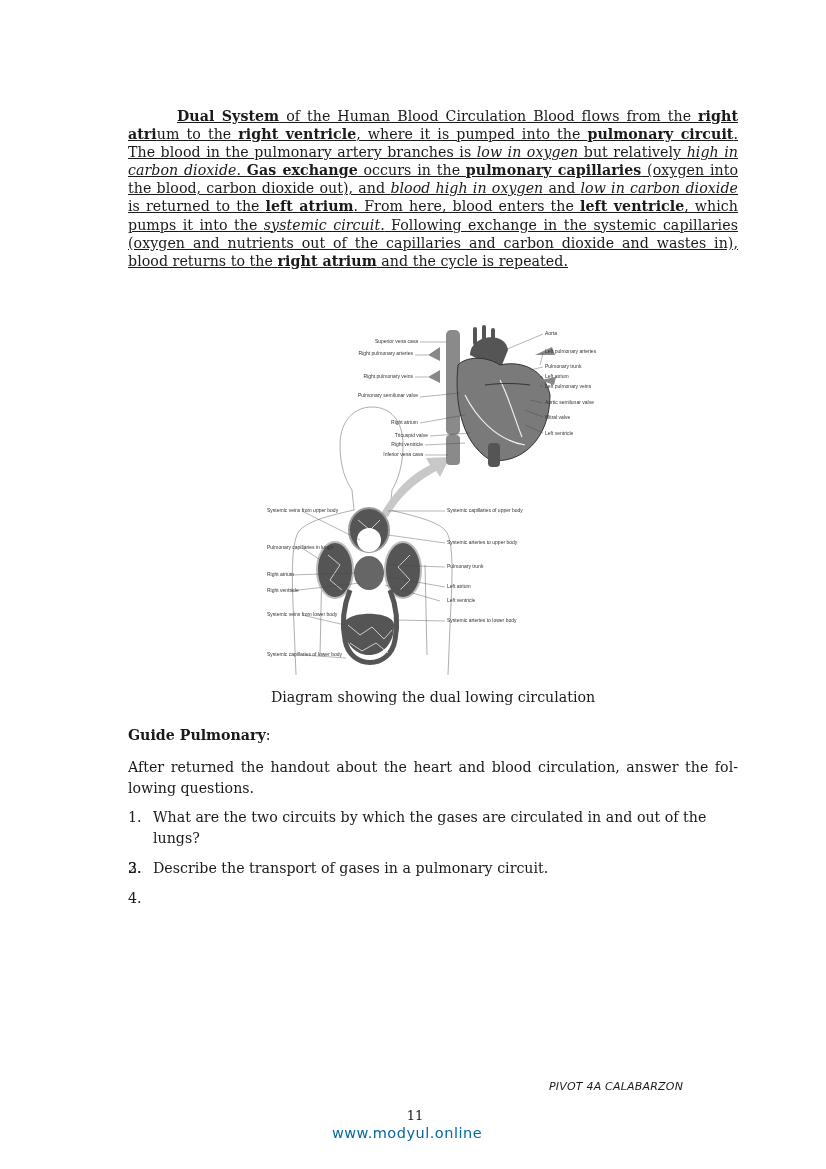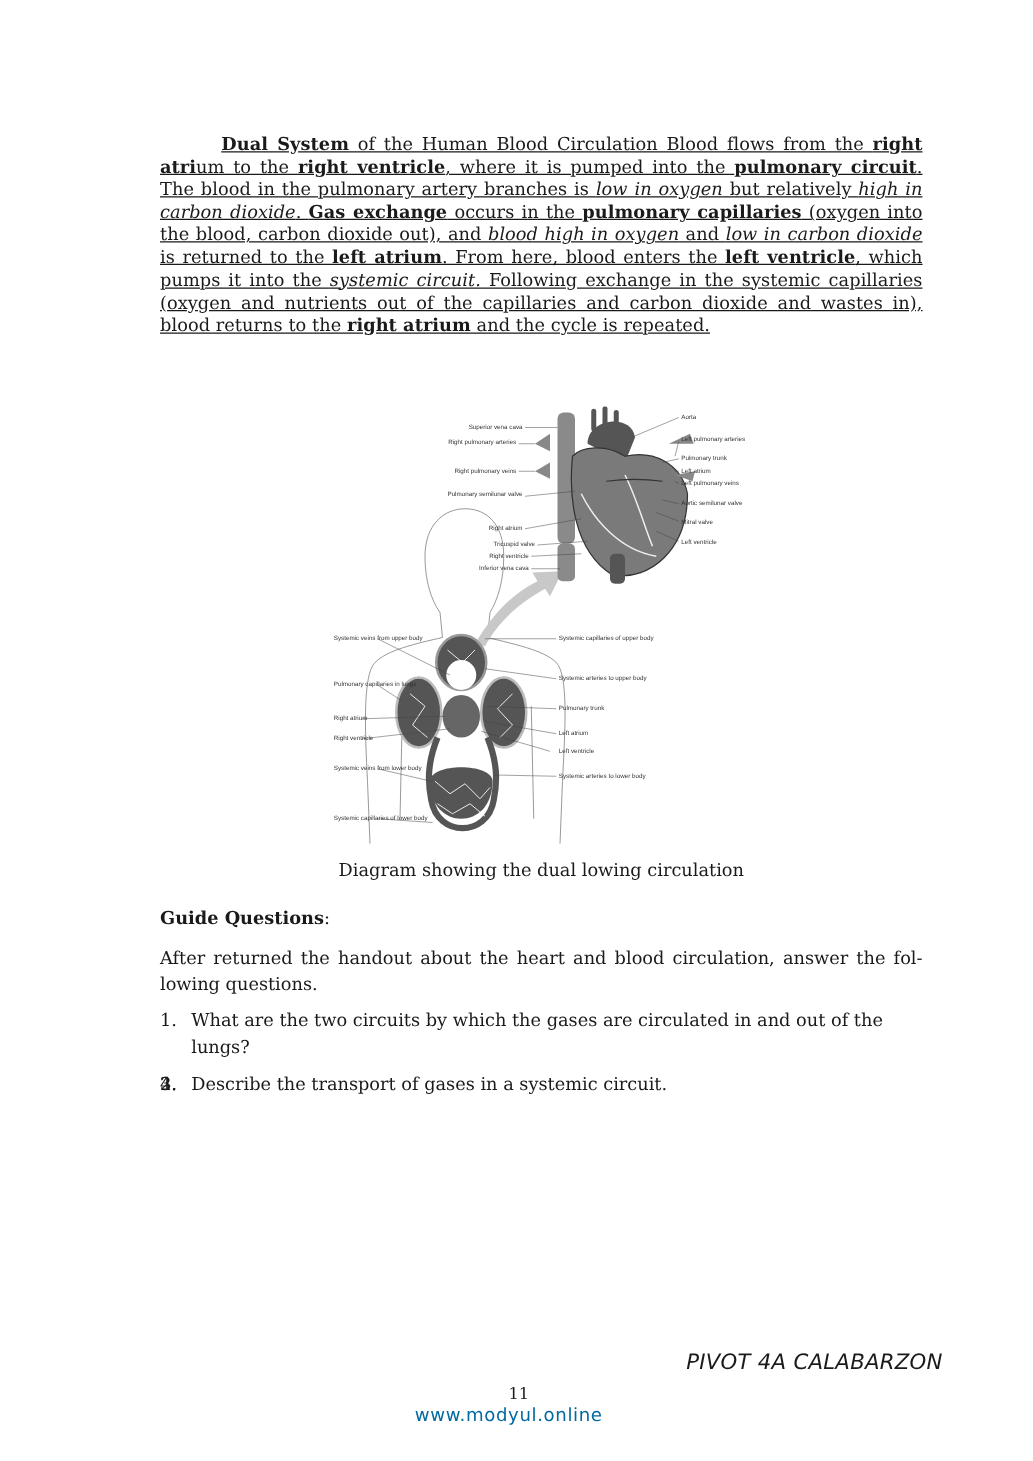--- a/index.html
+++ b/index.html
@@ -11,21 +11,21 @@
   .figure { position: absolute; left: 260px; top: 325px; width: 340px; height: 350px; }
   .figure svg { width: 100%; height: 100%; }
   .lbl { font-family: "Liberation Sans", sans-serif; font-size: 5px; fill: #333; }
   .caption { position: absolute; left: 128px; width: 610px; top: 689px; text-align: center; font-size: 14.2px; }
   .guide-title { position: absolute; left: 128px; top: 727px; font-size: 14.2px; }
   .guide-title b { font-weight: bold; }
   .intro { position: absolute; left: 128px; width: 610px; top: 757px; font-size: 14.2px; line-height: 21px; text-align: justify; }
   .qlist { position: absolute; left: 128px; width: 610px; top: 807px; font-size: 14.2px; line-height: 21px; margin: 0; padding: 0; list-style: none; }
   .qlist li { position: relative; padding-left: 25px; margin-bottom: 9px; }
   .qlist .num { position: absolute; left: 0; top: 0; }
-  .footer-brand { position: absolute; left: 549px; top: 1080px; font-family: "DejaVu Sans", sans-serif; font-style: italic; font-size: 17px; letter-spacing: 0.2px; }
+  .footer-brand { position: absolute; left: 549px; top: 1080px; font-family: "DejaVu Sans", sans-serif; font-style: italic; font-size: 11px; letter-spacing: 0.2px; }
   .page-num { position: absolute; left: 0; width: 826px; text-align: center; top: 1108px; font-size: 13px; padding-left: 4px; box-sizing: border-box; }
   .watermark { position: absolute; left: 0; width: 826px; text-align: center; top: 1125px; font-family: "DejaVu Sans", sans-serif; font-size: 14.5px; color: #0369a1; letter-spacing: 0.5px; padding-right: 12px; box-sizing: border-box; }
 </style>
 </head>
 <body>
 
 <div class="para" id="para"><span class="indent"></span><b>Dual System</b><span> of the Human Blood Circulation Blood flows from the </span><b>right atri</b><span>um to the </span><b>right ventricle</b><span>, where it is pumped into the </span><b>pulmonary circuit</b><span>. The blood in the pulmonary artery branches is </span><i>low in oxygen</i><span> but relatively </span><i>high in carbon dioxide</i><span>. </span><b>Gas exchange</b><span> occurs in the </span><b>pulmonary capillaries</b><span> (oxygen into the blood, carbon dioxide out), and </span><i>blood high in oxygen</i><span> and </span><i>low in carbon dioxide</i><span> is returned to the </span><b>left atrium</b><span>. From here, blood enters the </span><b>left ventricle</b><span>, which pumps it into the </span><i>systemic circuit.</i><span> Following exchange in the systemic ca­pillaries (oxygen and nutrients out of the capillaries and carbon dioxide and wastes in), blood returns to the </span><b>right atrium</b><span> and the cycle is repeated.</span></div>
 
 <div class="figure">
   <svg viewBox="0 0 340 350" xmlns="http://www.w3.org/2000/svg">
@@ -140,26 +140,26 @@
         <text class="lbl" x="187" y="243" text-anchor="start">Pulmonary trunk</text>
         <text class="lbl" x="187" y="263" text-anchor="start">Left atrium</text>
         <text class="lbl" x="187" y="277" text-anchor="start">Left ventricle</text>
         <text class="lbl" x="187" y="297" text-anchor="start">Systemic arteries to lower body</text>
       </g>
   </svg>
 </div>
 
 <div class="caption">Diagram showing the dual lowing circulation</div>
 
-<div class="guide-title"><b>Guide Questions</b><span>:</span></div>
+<div class="guide-title"><b>Guide Pulmonary</b><span>:</span></div>
 
 <div class="intro">After returned the handout about the heart and blood circulation, answer the fol­lowing questions.</div>
 
 <ol class="qlist">
   <li><span class="num">1.</span><span>What are the two circuits by which the gases are circulated in and out of the lungs?</span></li>
   <li><span class="num">2.</span></li>
-  <li><span class="num">3.</span></li>
-  <li><span class="num">4.</span><span>Describe the transport of gases in a systemic circuit.</span></li>
+  <li><span class="num">3.</span><span>Describe the transport of gases in a pulmonary circuit.</span></li>
+  <li><span class="num">4.</span></li>
 </ol>
 
 <div class="footer-brand">PIVOT 4A CALABARZON</div>
 <div class="page-num">11</div>
 <div class="watermark">www.modyul.online</div>
 
 </body></html>

